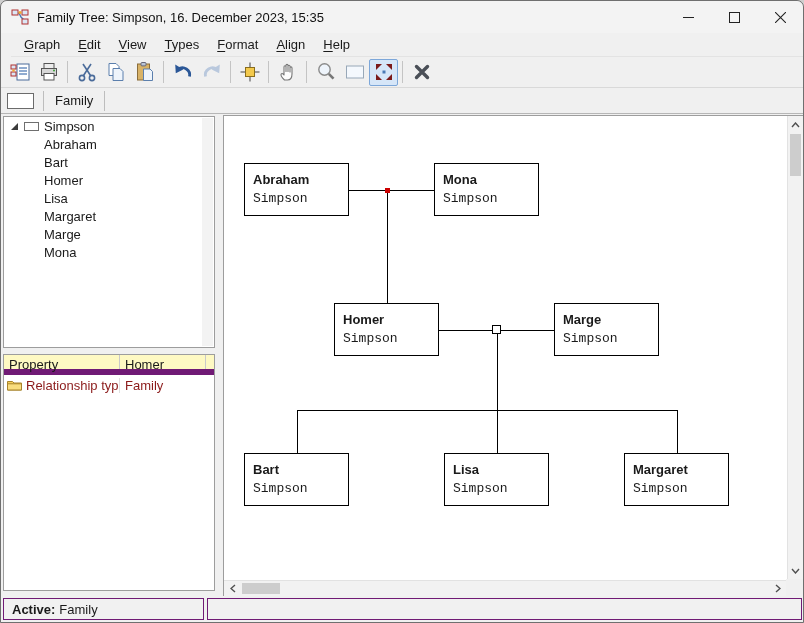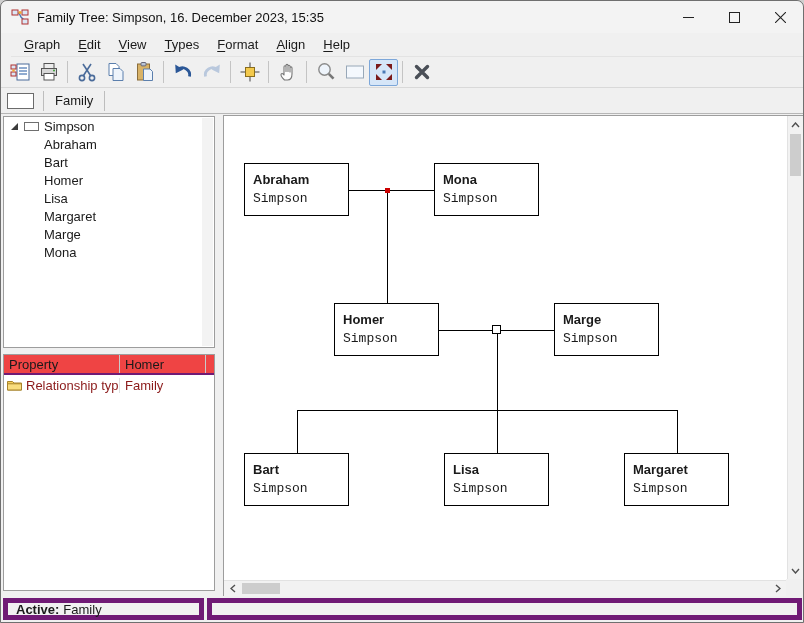--- a/index.html
+++ b/index.html
@@ -37,21 +37,21 @@
   .content{ position:absolute; left:0; top:113px; right:0; bottom:26px; background:#f0f0f0; }
   .treeview{ position:absolute; left:2px; top:2px; width:212px; height:232px;
     background:#fff; border:1px solid #9d9d9d; overflow:hidden; }
   .tree-scroll{ position:absolute; right:1px; top:1px; bottom:1px; width:11px; background:#f3f3f3; }
   .tree-item{ display:flex; align-items:center; height:18px; padding-left:6px; }
   .tree-item .twisty{ width:12px; display:flex; }
   .tree-item .shape{ width:15px; height:9px; background:#fff; border:1px solid #6f6f6f; margin:0 5px 0 2px;}
   .tree-child{ padding-left:40px; }
   .propgrid{ position:absolute; left:2px; top:240px; width:212px; height:237px;
     background:#fff; border:1px solid #9d9d9d; }
-  .prop-header{ display:flex; height:20px; border-bottom:2px solid #701a75; background:#ef4444; }
+  .prop-header{ display:flex; height:20px; border-bottom:6px solid #701a75; background:#fef9c3; }
   .prop-header .cell{ padding:2px 5px; }
   .prop-header .c1{ width:116px; border-right:1px solid #c9c9c9; }
   .prop-header .c2{ flex:1; border-right:1px solid #c9c9c9; }
   .prop-header .c3{ width:8px; }
   .prop-row{ display:flex; height:20px; align-items:center; color:#8b1a1a; }
   .prop-row .p{ width:116px; display:flex; align-items:center; padding-left:3px; border-right:1px solid #e0e0e0; overflow:hidden; white-space:nowrap;}
   .prop-row .v{ flex:1; padding-left:5px; }
   .folder{ margin-right:4px; display:flex; }
   .splitter-v{ position:absolute; left:216px; top:0; width:6px; bottom:0; background:#f0f0f0; cursor:ew-resize;}
   
@@ -72,21 +72,21 @@
   .v-scroll .arrow.down{ position:absolute; bottom:0; left:0; right:0; }
   .h-scroll{ position:absolute; left:0; bottom:0; height:16px; right:17px; background:#f2f2f2; border-top:1px solid #e2e2e2;
     display:flex; align-items:center;}
   .h-scroll .arrow{ width:17px; display:flex; align-items:center; justify-content:center; color:#505050;}
   .h-scroll .thumb{ position:absolute; left:18px; top:2px; bottom:2px; width:38px; background:#cdcdcd; }
   .h-scroll .arrow.right{ position:absolute; right:0; }
   .corner{ position:absolute; right:0; bottom:0; width:17px; height:17px; background:#f0f0f0; }
   
   .statusbar{ position:absolute; left:0; bottom:0; right:0; height:26px; background:#f0f0f0;
     display:flex; align-items:stretch; padding:2px 1px 2px 2px; gap:3px; }
-  .sb-panel{ border:5px solid #701a75; background:#f1f1f1; display:flex; align-items:center; padding:0 8px; }
+  .sb-panel{ border:1px solid #701a75; background:#f1f1f1; display:flex; align-items:center; padding:0 8px; }
   .sb-1{ width:201px; } .sb-2{ flex:1; } .sb-3{ width:216px; } .sb-4{ width:112px; padding:0 4px; justify-content:space-between;}
   .sb-bold{ font-weight:bold; margin-right:4px; }
   .checkbox{ width:14px; height:14px; background:#fff; border:1px solid #333; display:inline-flex;
     align-items:center; justify-content:center; font-size:12px; margin:0 4px 0 12px; color:#111; }
   .checkbox.checked::after{ content:"✓"; font-weight:bold; margin-top:-1px; }
   .zoom-select{ flex:1; margin:0 4px; height:19px; background:#fff; border:1px solid #8a8a8a;
     display:flex; align-items:center; font-size:12px; padding-left:6px; }
   .zoom-select .chev{ margin-left:auto; padding-right:4px; color:#444; font-size:10px; }
 </style>
 </head>

